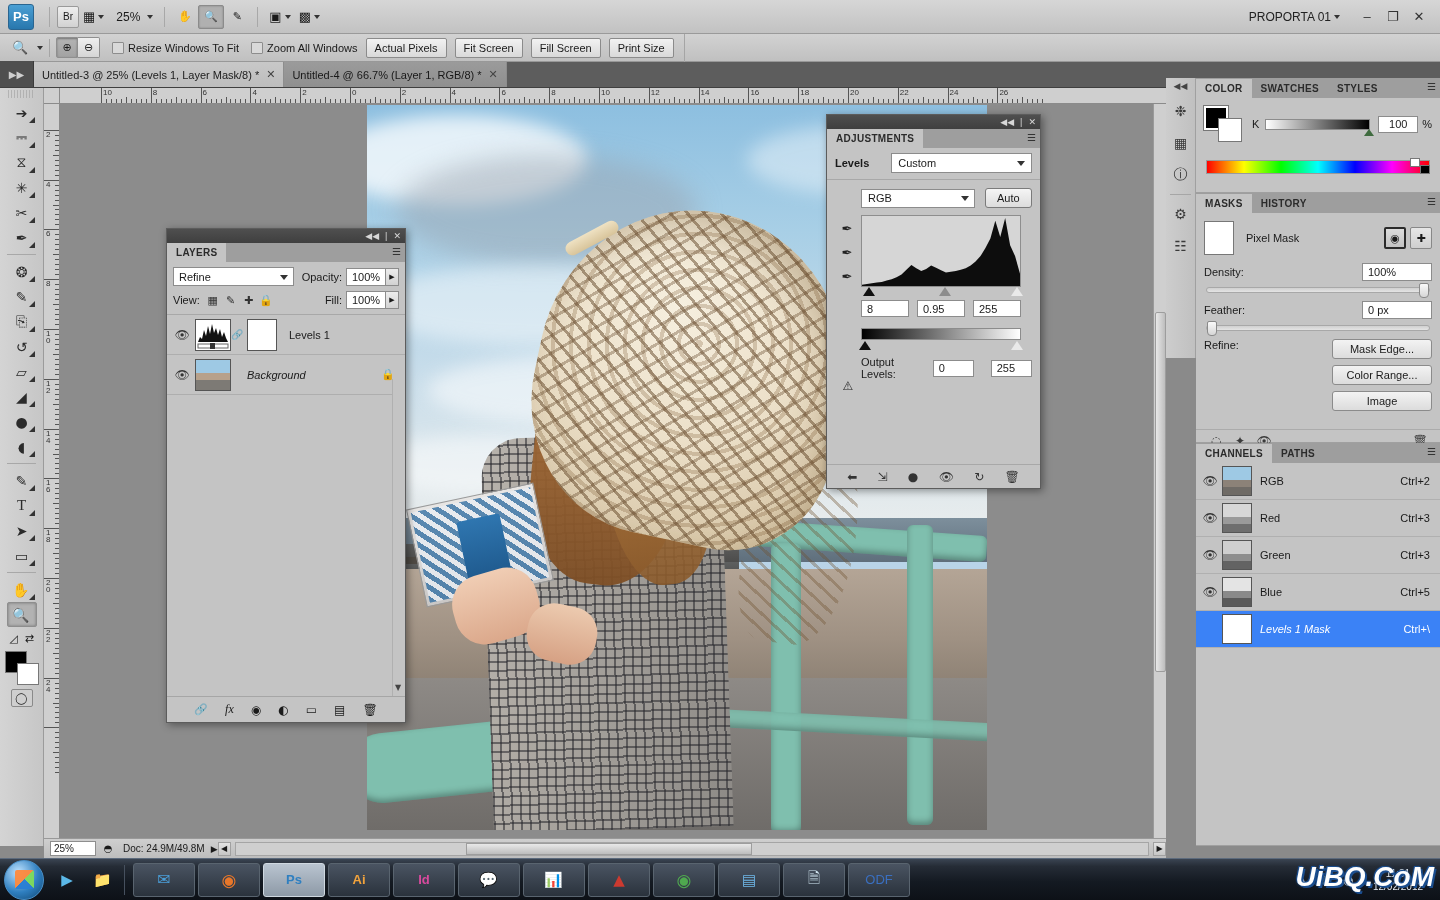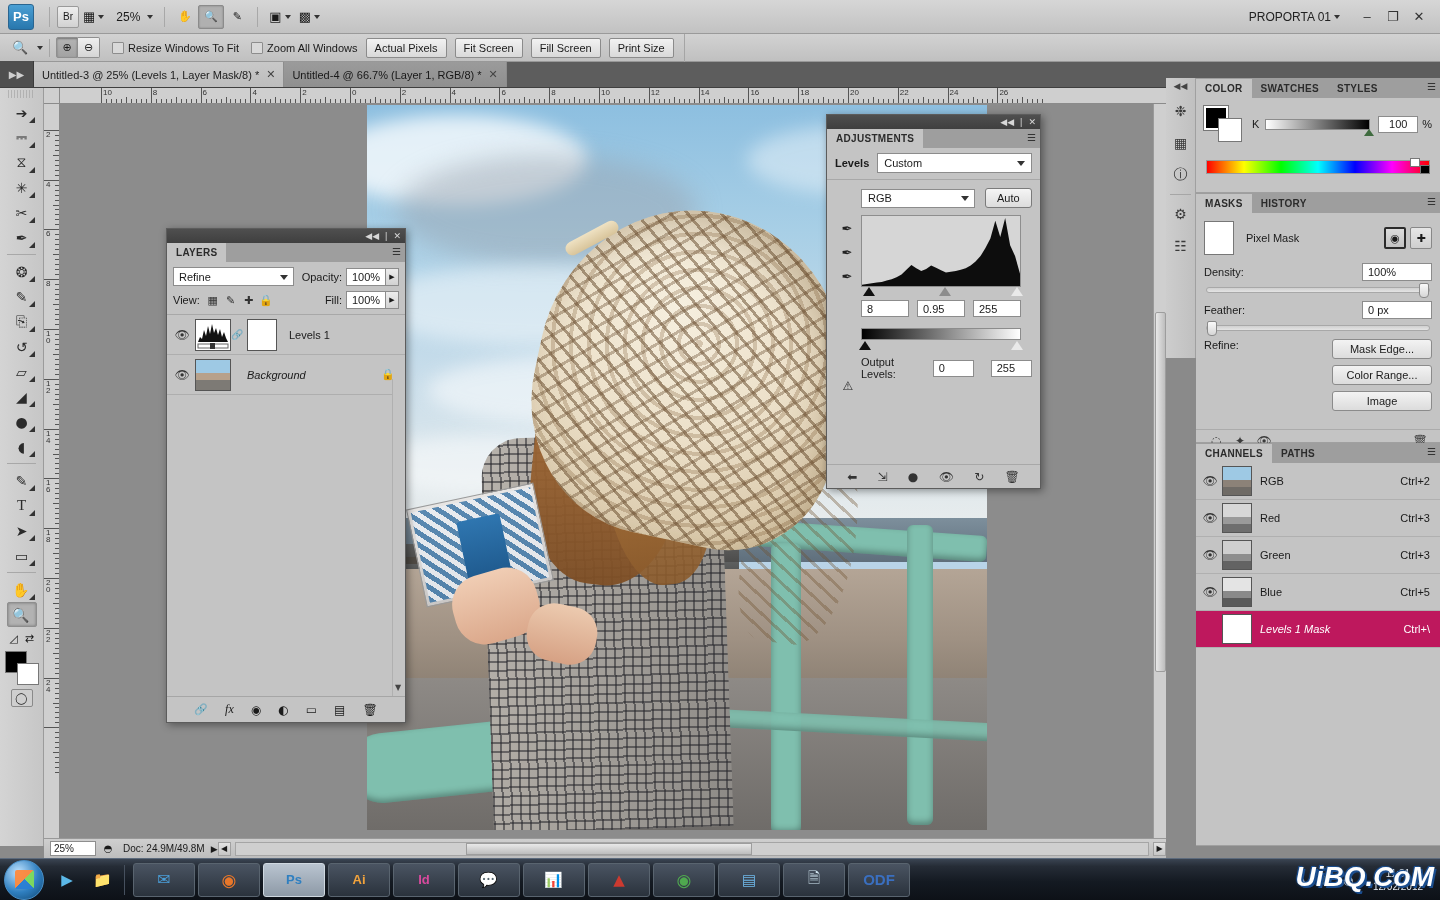--- a/index.html
+++ b/index.html
@@ -260,21 +260,21 @@
   .slider .knob { position:absolute;top:-5px;width:10px;height:15px;background:linear-gradient(#fafafa,#d6d6d6);
                   border:1px solid #8a8a8a;border-radius:2px 2px 4px 4px; }
   .refine-row { display:flex;align-items:flex-start;margin-top:6px; }
   .rbtn { width:100px;height:20px;border:1px solid #8b8b8b;border-radius:3px;
           background:linear-gradient(#f3f3f3,#dcdcdc);font-size:11px;
           display:flex;align-items:center;justify-content:center;margin-bottom:6px;margin-left:auto; }
   .panel-footer { display:flex;align-items:center;height:22px;border-top:1px solid #ababab;padding:0 8px;margin-top:4px; }
   .fbtn { width:24px;height:20px;display:flex;align-items:center;justify-content:center;font-size:12px;color:#3a3a3a; }
 
   .ch-row { display:flex;align-items:center;height:37px;border-bottom:1px solid #b0b0b0;padding-left:2px; }
-  .ch-row.selected { background:#be185d;color:#fff; }
+  .ch-row.selected { background:#3b82f6;color:#fff; }
   .ch-eye { width:24px;text-align:center;font-size:12px;color:#333; }
   .ch-thumb { width:30px;height:30px;border:1px solid #555;margin-right:8px;overflow:hidden; }
   .ch-name { font-size:11px;flex:1; }
   .ch-name.italic { font-style:italic; }
   .ch-key { font-size:11px;margin-right:10px; }
 
   
   .float-layers {
     position:absolute;left:166px;top:228px;width:240px;height:495px;
     background:#c4c4c4;border:1px solid #5c5c5c;box-shadow:2px 2px 8px rgba(0,0,0,.4);
@@ -307,21 +307,21 @@
                display:flex;align-items:center;justify-content:center;gap:17px;background:#c4c4c4; }
   .fl-scrollcol { position:absolute;right:0;top:150px;width:13px;bottom:26px;background:#c4c4c4;border-left:1px solid #b0b0b0; }
   .fl-scrollcol .dn { position:absolute;bottom:4px;left:2px;font-size:8px;color:#444; }
 
   
   .float-adj {
     position:absolute;left:826px;top:114px;width:215px;height:375px;
     background:#c4c4c4;border:1px solid #5c5c5c;box-shadow:2px 2px 8px rgba(0,0,0,.4);
   }
   .adj-head { display:flex;align-items:center;padding:5px 8px 6px 8px;border-bottom:1px solid #a8a8a8; }
-  .adj-head .lv { font-size:11px;font-weight:bold;margin-right:8px; }
+  .adj-head .lv { font-size:11px;font-weight:bold;margin-right:22px; }
   .adj-sel { flex:1;height:20px;background:#fff;border:1px solid #8c8c8c;font-size:11px;
              display:flex;align-items:center;padding-left:6px;position:relative; }
   .adj-sel .ar { position:absolute;right:6px;top:7px;width:0;height:0;
      border-left:4px solid transparent;border-right:4px solid transparent;border-top:5px solid #333; }
   .adj-body { padding:8px; position:relative; }
   .chan-row { display:flex;align-items:center;margin-left:26px;margin-bottom:7px; }
   .chan-sel { width:115px;height:19px;background:#fff;border:1px solid #8c8c8c;font-size:11px;
               display:flex;align-items:center;padding-left:6px;position:relative; }
   .chan-sel .ar { position:absolute;right:5px;top:6px;width:0;height:0;
      border-left:4px solid transparent;border-right:4px solid transparent;border-top:5px solid #333; }
@@ -1299,21 +1299,21 @@
       <div class="task">
           <span class="glyph" style="color:#4fa94f;font-size:17px">◉</span>
         </div>
       <div class="task">
           <span class="glyph" style="color:#6fb8e8;font-size:15px">▤</span>
         </div>
       <div class="task">
           <span class="glyph" style="color:#cfe4ef;font-size:15px">🗎</span>
         </div>
       <div class="task">
-          <span style="color:#3a6fc0;font-weight:bold;font-size:15px">ODF</span>
+          <span style="color:#3a6fc0;font-weight:normal;font-size:13px">ODF</span>
         </div>
     </div>
     <div class="tray">
       <span class="tray-arrow glyph">▲</span>
       <div class="tray-ic glyph" style="color:#e8d56a">⚠</div>
       <div class="tray-ic glyph" style="color:#cfd8e0">◓</div>
       <div class="clock">
         <div>11:31</div>
         <div>12/02/2012</div>
       </div>

